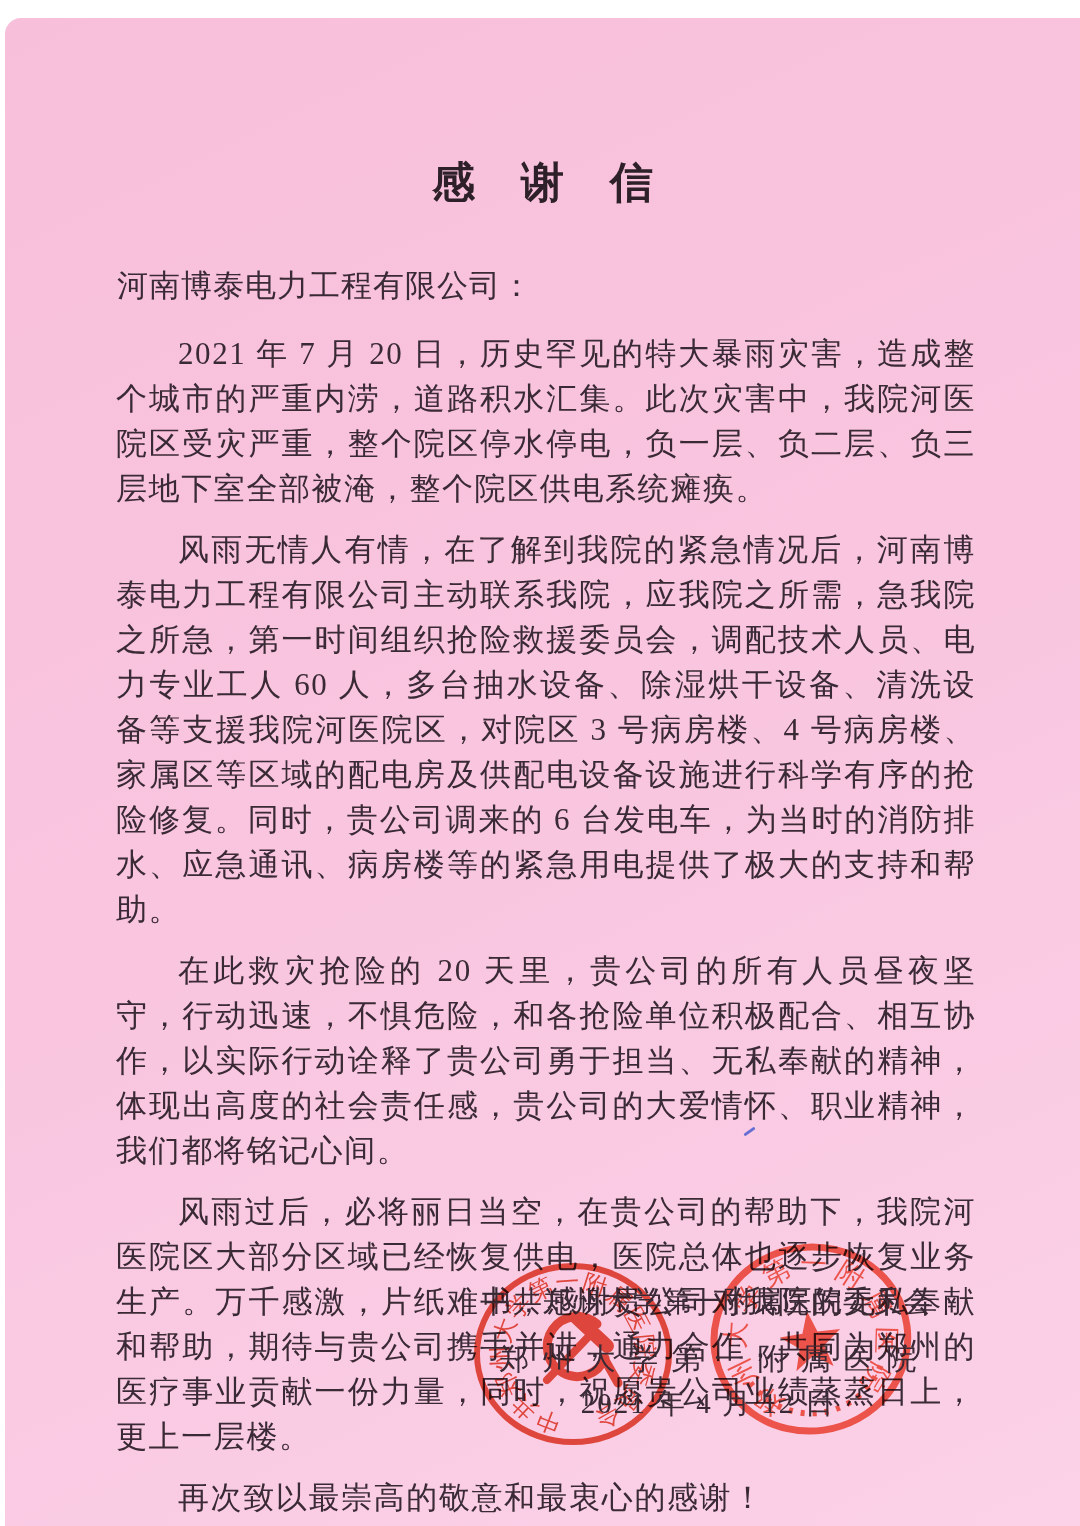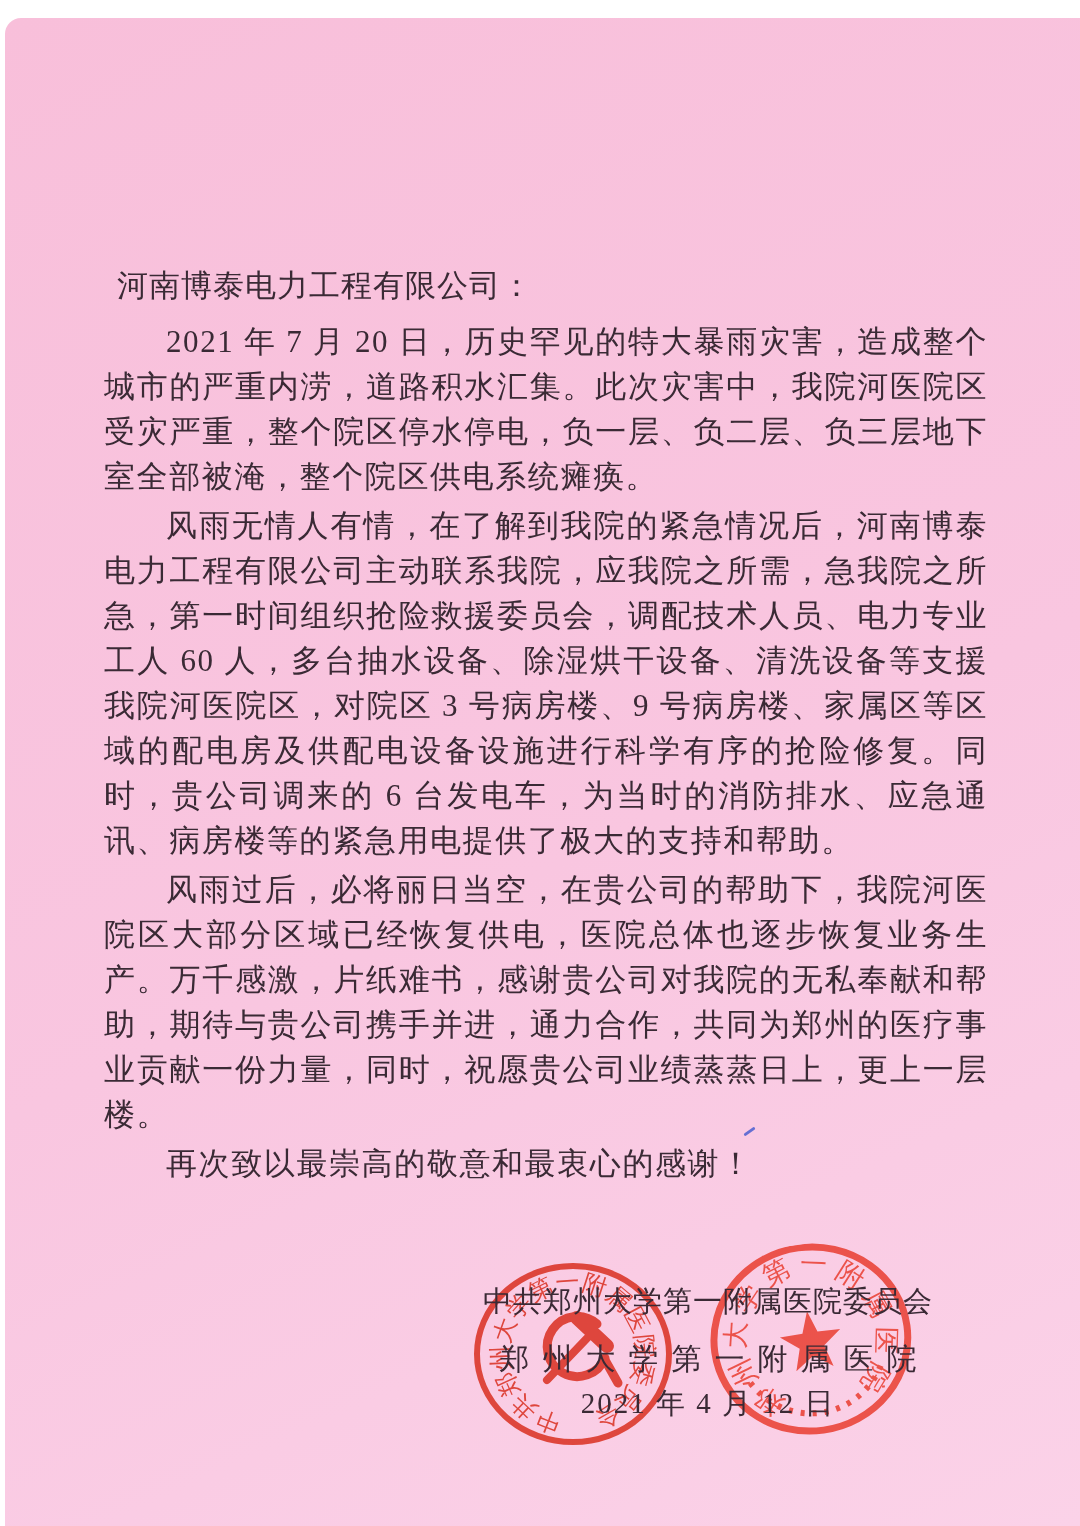--- a/index.html
+++ b/index.html
@@ -38,21 +38,21 @@
   .body-text {
     position: absolute;
     top: 297px; left: 95px;
     width: 892px;
     font-size: 31px;
     line-height: 45px;
     letter-spacing: 1.6px;
     color: #3a2a35;
     text-align: justify;
   }
-  .body-text p { text-indent: 2em; margin: 4px; }
+  .body-text p { text-indent: 2em; margin: 16px; }
   .sig-block {
     position: absolute;
     top: 1264px; left: 433px; width: 540px;
     text-align: center;
     color: #3a2a35;
     z-index: 2;
   }
   .sig-committee { font-size: 29px; letter-spacing: 1px; }
   .sig-hospital  { margin-top: 17px; font-size: 30px; letter-spacing: 13px; text-indent: 13px; }
   .sig-date      { margin-top: 4px;  font-size: 29px; letter-spacing: 2px; }
@@ -72,26 +72,28 @@
     border-radius: 2px;
     transform: rotate(-35deg);
     opacity: 0.85;
   }
 </style>
 </head>
 <body>
 
 <div class="paper">
 
+  <h1 class="title">感谢信</h1>
 
   <div class="salutation">河南博泰电力工程有限公司：</div>
 
   <div class="body-text">
     <p>2021 年 7 月 20 日，历史罕见的特大暴雨灾害，造成整个城市的严重内涝，道路积水汇集。此次灾害中，我院河医院区受灾严重，整个院区停水停电，负一层、负二层、负三层地下室全部被淹，整个院区供电系统瘫痪。</p>
-    <p>风雨无情人有情，在了解到我院的紧急情况后，河南博泰电力工程有限公司主动联系我院，应我院之所需，急我院之所急，第一时间组织抢险救援委员会，调配技术人员、电力专业工人 60 人，多台抽水设备、除湿烘干设备、清洗设备等支援我院河医院区，对院区 3 号病房楼、9 号病房楼、家属区等区域的配电房及供配电设备设施进行科学有序的抢险修复。同时，贵公司调来的 6 台发电车，为当时的消防排水、应急通讯、病房楼等的紧急用电提供了极大的支持和帮助。</p>
+    <p>风雨无情人有情，在了解到我院的紧急情况后，河南博泰电力工程有限公司主动联系我院，应我院之所需，急我院之所急，第一时间组织抢险救援委员会，调配技术人员、电力专业工人 60 人，多台抽水设备、除湿烘干设备、清洗设备等支援我院河医院区，对院区 3 号病房楼、4 号病房楼、家属区等区域的配电房及供配电设备设施进行科学有序的抢险修复。同时，贵公司调来的 6 台发电车，为当时的消防排水、应急通讯、病房楼等的紧急用电提供了极大的支持和帮助。</p>
+    <p>在此救灾抢险的 20 天里，贵公司的所有人员昼夜坚守，行动迅速，不惧危险，和各抢险单位积极配合、相互协作，以实际行动诠释了贵公司勇于担当、无私奉献的精神，体现出高度的社会责任感，贵公司的大爱情怀、职业精神，我们都将铭记心间。</p>
     <p>风雨过后，必将丽日当空，在贵公司的帮助下，我院河医院区大部分区域已经恢复供电，医院总体也逐步恢复业务生产。万千感激，片纸难书，感谢贵公司对我院的无私奉献和帮助，期待与贵公司携手并进，通力合作，共同为郑州的医疗事业贡献一份力量，同时，祝愿贵公司业绩蒸蒸日上，更上一层楼。</p>
     <p>再次致以最崇高的敬意和最衷心的感谢！</p>
   </div>
 
   <div class="sig-block">
     <div class="sig-committee">中共郑州大学第一附属医院委员会</div>
     <div class="sig-hospital">郑州大学第一附属医院</div>
     <div class="sig-date">2021 年 4 月 12 日</div>
   </div>
 

